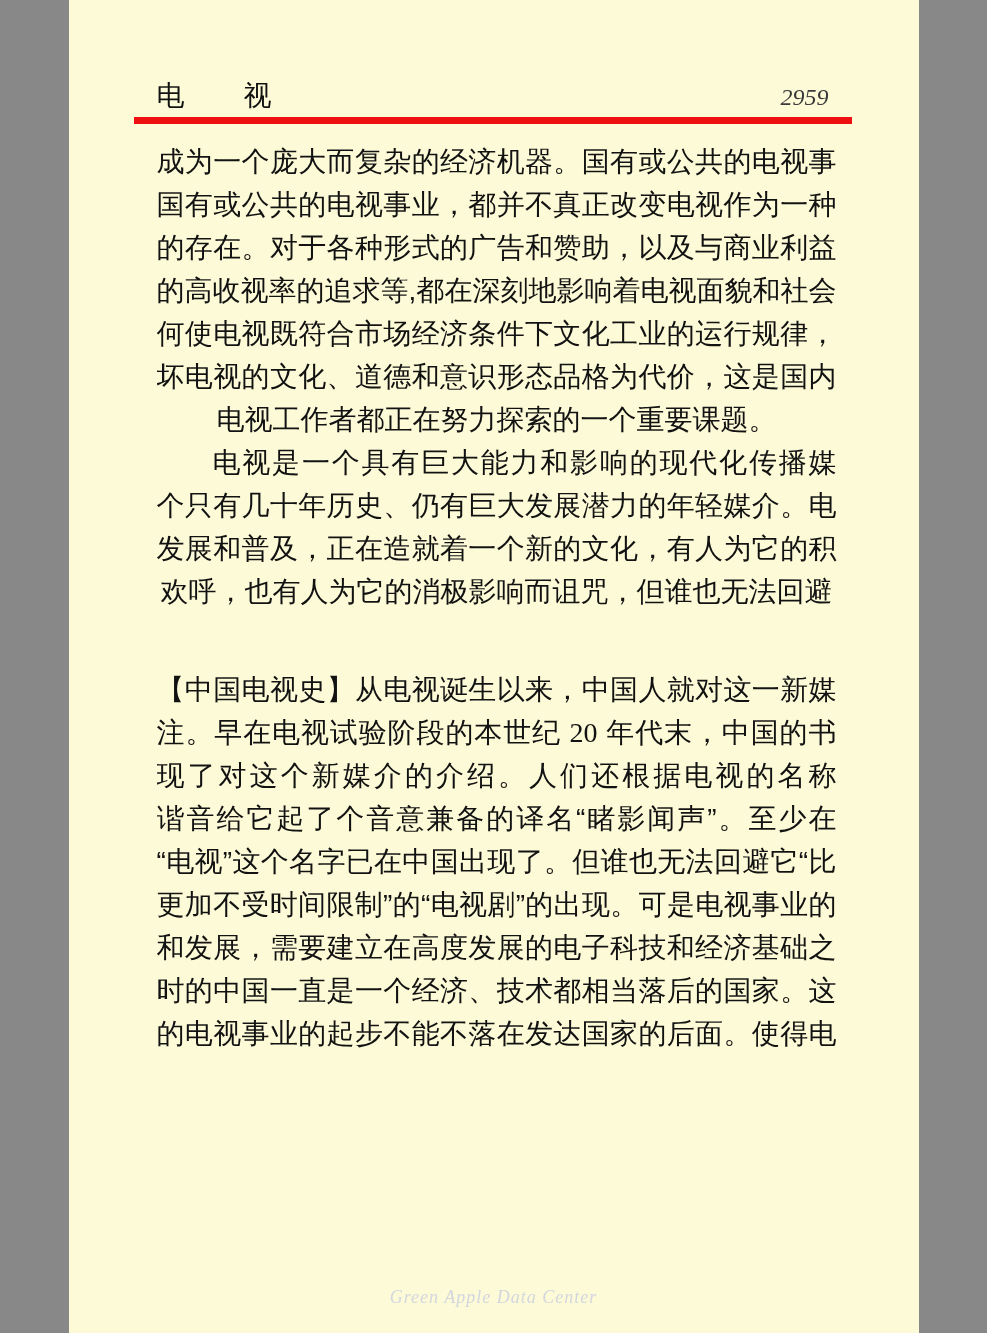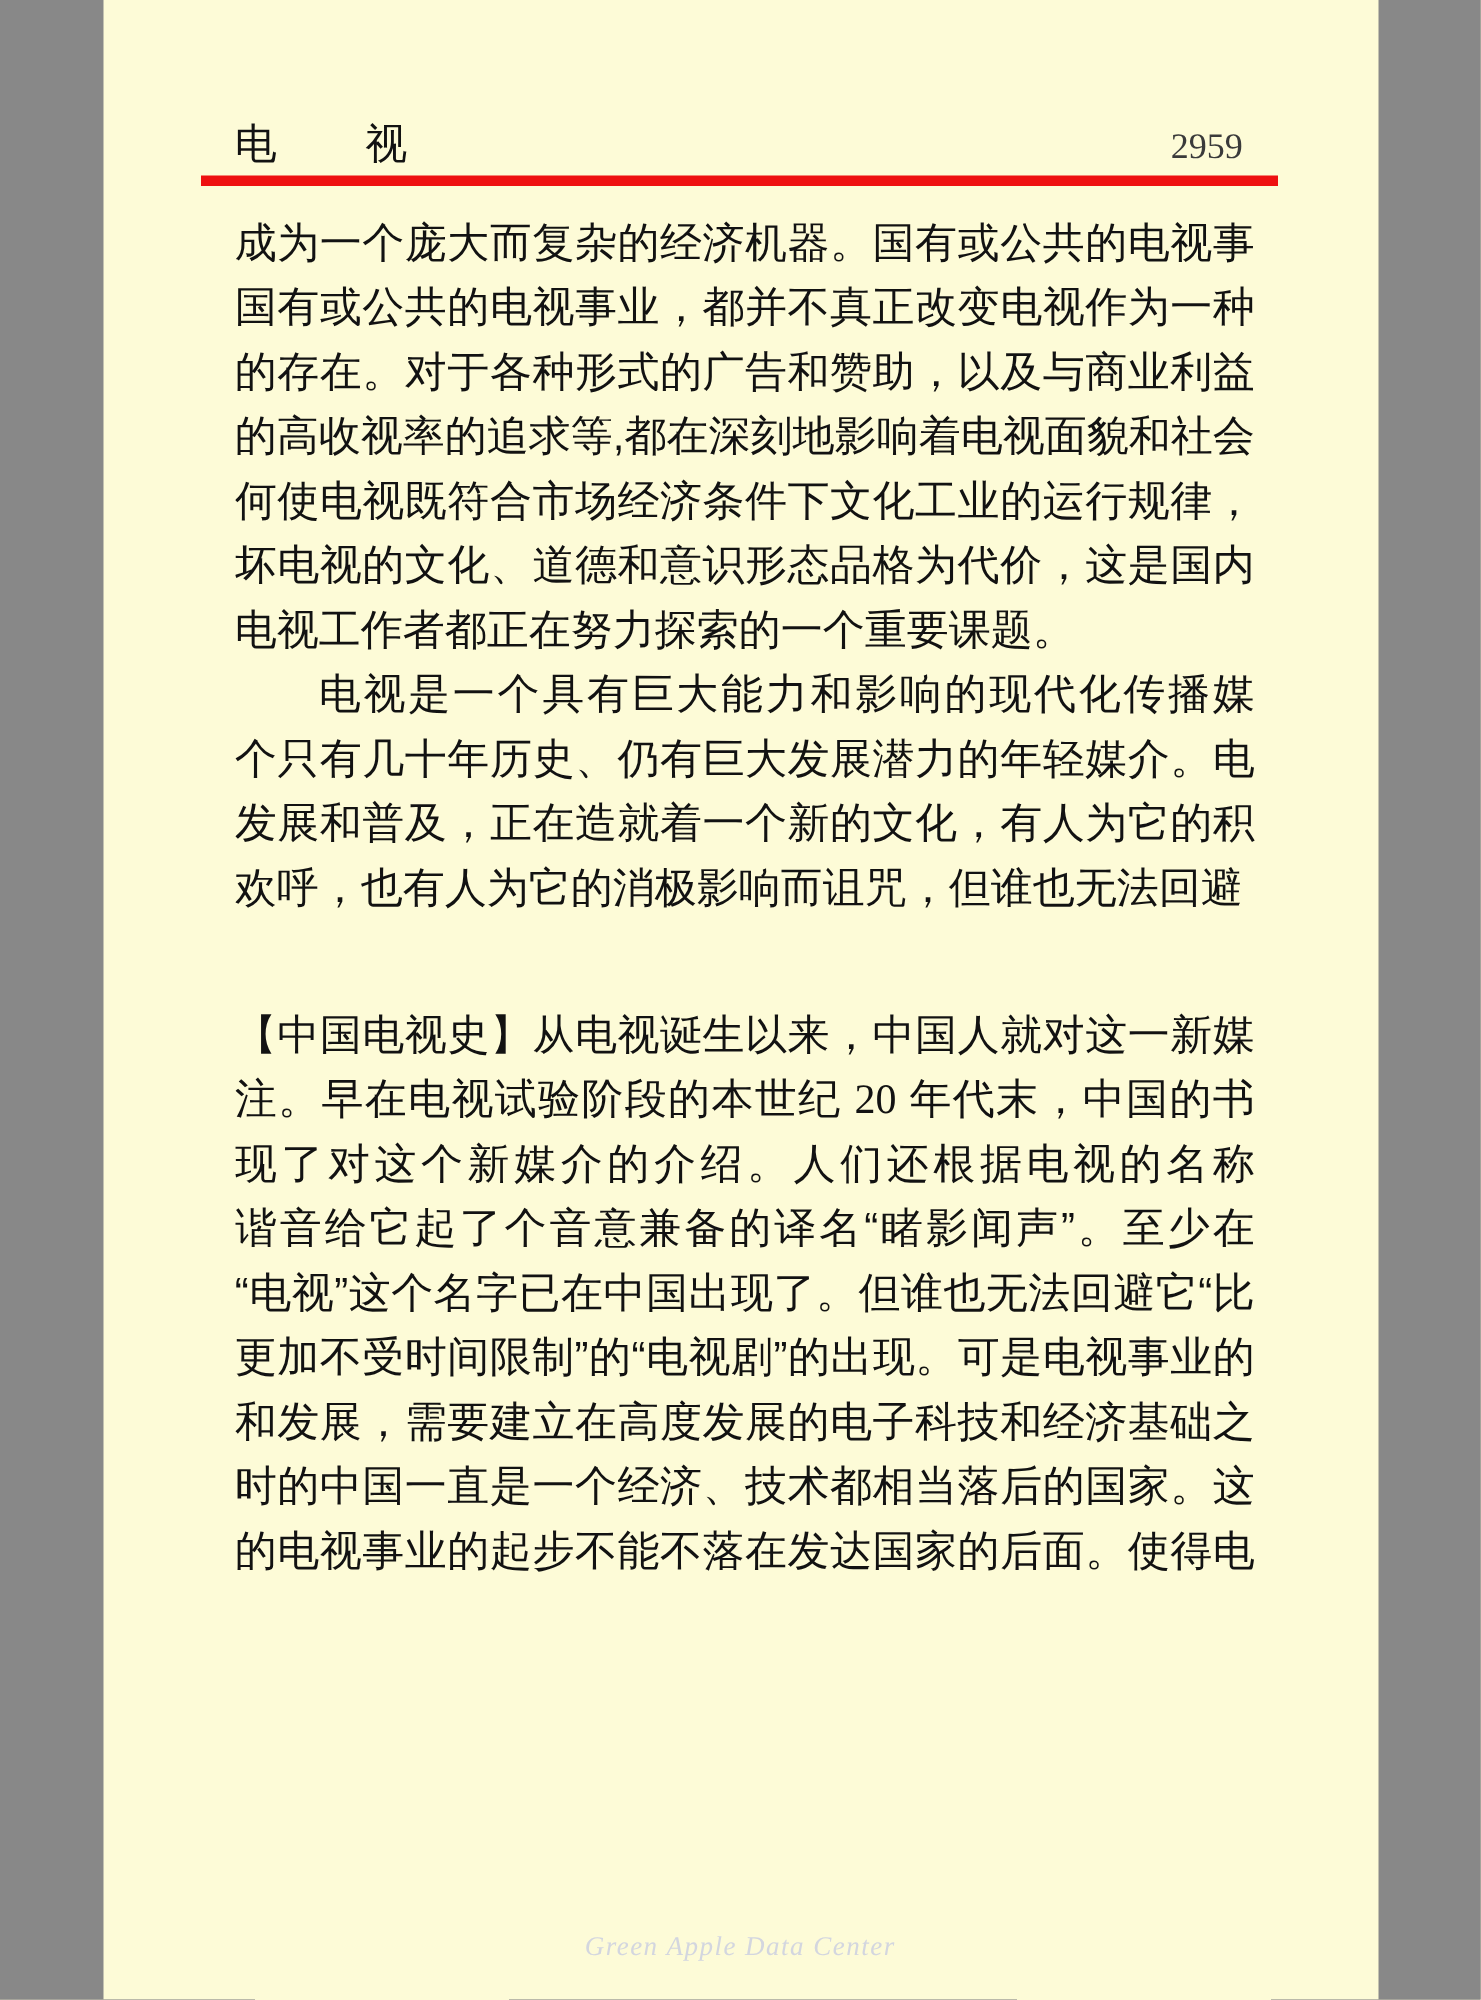--- a/index.html
+++ b/index.html
@@ -27,37 +27,38 @@
     font-size: 28px;
     line-height: 28px;
     letter-spacing: 1px;
     white-space: pre;
   }
   .pagenum {
     font-family: "Liberation Serif", serif;
     font-size: 24px;
     line-height: 24px;
     color: var(--page-number, #3a3a3a);
+    font-style: italic;
   }
   .rule {
     height: 7px;
     background: var(--rule-red, #EE1010);
     margin: 7px 67px 0 65px;
   }
   .text-block {
     margin: 16px 82px 0 88px;
     font-size: 28px;
   }
   .para { margin: 0; }
   .para.gap { margin-top: 55px; }
   .tline {
     height: 43px;
     line-height: 43px;
     overflow: hidden;
-    text-align: left;
+    text-align: center;
   }
   .tline.j {
     text-align: justify;
     text-align-last: justify;
   }
   .tline.ind { padding-left: 56px; }
   .lat { font-family: "Liberation Serif", serif; }
   .watermark {
     position: absolute;
     left: 0;

